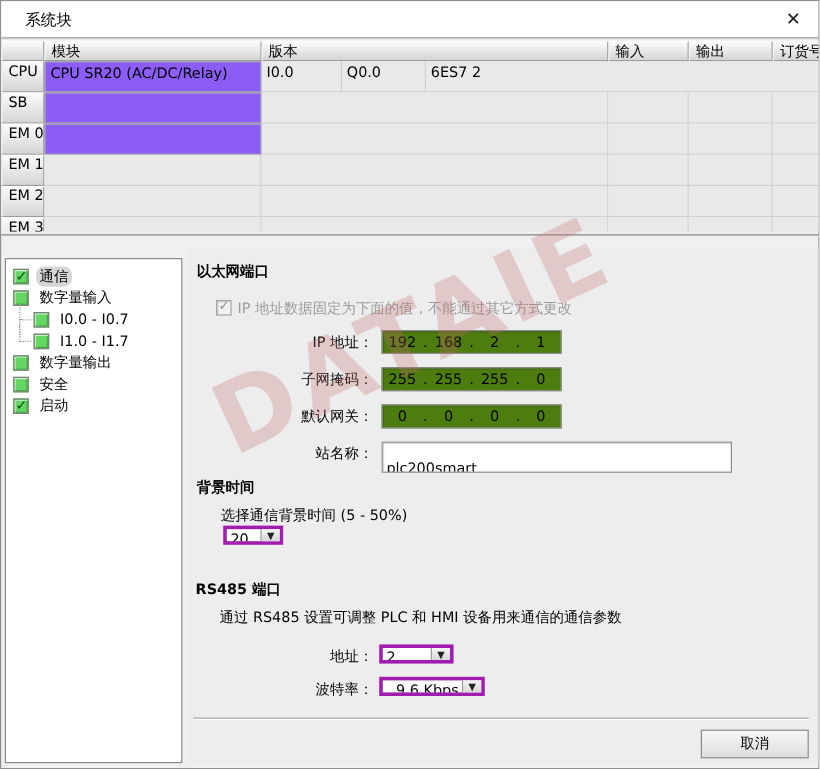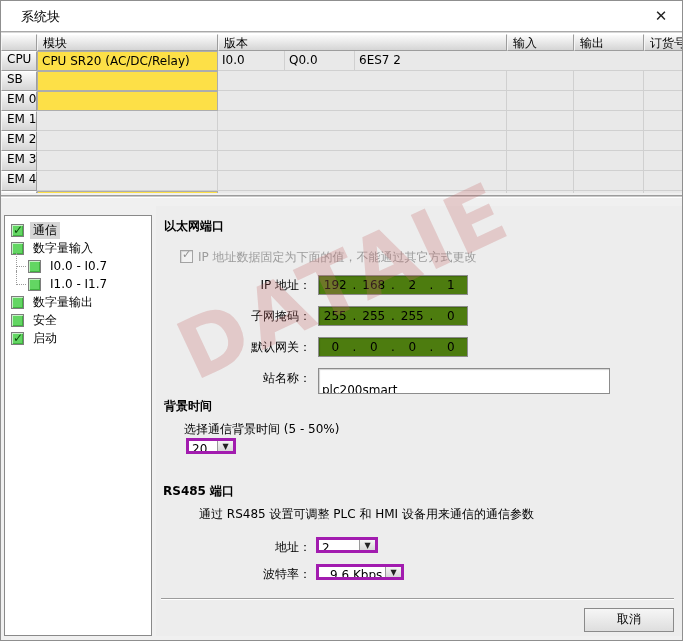--- a/index.html
+++ b/index.html
@@ -11,54 +11,54 @@
   }
   
   .titlebar { position:absolute; left:0; top:0; right:0; height:30px; background:#ffffff; }
   .title { position:absolute; left:20px; top:7px; font-size:13px; }
   .close { position:absolute; right:9px; top:4px; width:24px; height:22px; text-align:center;
            line-height:22px; font-size:15px; color:#222; cursor:default; }
   .titlebar-sep { position:absolute; left:0; right:0; top:30px; height:3px;
            border-top:1px solid #a9a9a9; border-bottom:1px solid #ffffff; background:#d8d8d8; }
   
   .tbl { position:absolute; left:0; top:33px; width:683px; height:159px; overflow:hidden; background:#e9e9e9; }
-  .tbl-row { display:flex; height:20px; }
+  .tbl-row { display:flex; height:26px; }
   .hdr-row { height:17px; }
   .c0 { width:36px; flex:none; }
   .c1 { width:181px; flex:none; }
   .c2 { width:289px; flex:none; }
   .c3 { width:67px; flex:none; }
   .c4 { width:70px; flex:none; }
   .c5 { flex:1; }
   .hdr-cell, .rowhdr {
     background:linear-gradient(#fbfbfb,#d5d5d5);
     border-right:1px solid #9d9d9d; border-bottom:1px solid #9d9d9d;
     border-top:1px solid #fff; border-left:1px solid #f5f5f5;
     padding:0 5px; white-space:nowrap; overflow:hidden;
   }
   .cell { border-right:1px solid #d0d0d0; border-bottom:1px solid #d0d0d0;
     padding:2px 4px; white-space:nowrap; overflow:hidden; background:#e9e9e9; }
-  .cell.white { background:#fde047; border:1px solid #adadad; }
+  .cell.white { background:#8b5cf6; border:1px solid #adadad; }
   
   .splitter { position:absolute; left:0; right:0; top:194px; height:3px;
     border-top:1px solid #9c9c9c; border-bottom:1px solid #ffffff; background:#c9c9c9; }
   
   .tree { position:absolute; left:3px; top:214px; width:148px; height:421px;
     background:#ffffff; border:1px solid #898989; padding-top:5px; overflow:hidden; }
   .tree-item { display:flex; align-items:center; height:18px; padding-left:6px; white-space:nowrap; }
   .conn { width:17px; height:18px; position:relative; flex:none; }
   .conn::before { content:""; position:absolute; left:5px; top:-4px; height:13px; width:9px;
     border-left:1px dotted #9a9a9a; border-bottom:1px dotted #9a9a9a; }
   .conn.pass::after { content:""; position:absolute; left:5px; top:9px; bottom:-4px;
     border-left:1px dotted #9a9a9a; }
   .chk { width:13px; height:13px; flex:none; margin-right:6px; position:relative;
     background:#63d663; border:1px solid #7e7e7e;
     box-shadow:inset 1px 1px 0 rgba(255,255,255,.65), inset -1px -1px 0 rgba(0,110,0,.35); }
   .chk .glyph { position:absolute; left:1px; top:-3px; font-size:12px; font-weight:bold; color:#0b4d0b; line-height:16px; }
-  .tree-label { padding:0 3px; }
+  .tree-label { padding:0 3px;border-radius:7px; }
   .tree-item.selected .tree-label { background:#d6d6d6; }
   
   .panel { position:absolute; left:155px; top:205px; width:528px; height:430px; background:#ededed;
     border-right:1px solid #b5b5b5; }
   .sec-title { position:absolute; font-weight:bold; white-space:nowrap; }
   .graytext { color:#9c9c9c; }
   .dchk { position:absolute; width:13px; height:13px; background:#f2f2f2; border:1px solid #a3a3a3;
     box-shadow:inset 1px 1px 1px rgba(0,0,0,.12); }
   .dchk .glyph { position:absolute; left:1px; top:-3px; font-size:11px; font-weight:bold; color:#8f8f8f; }
   .flabel { position:absolute; left:0; width:155px; text-align:right; line-height:19px; white-space:nowrap; }
@@ -258,21 +258,21 @@
     <div class="textfield" style="top:162px;">plc200smart</div>
 
     <div class="sec-title" style="left:8px; top:192px;">背景时间</div>
     <div class="hint" style="left:28px; top:215px;">选择通信背景时间 (5 - 50%)</div>
     <div class="combo" style="left:30px; top:232px; width:50px;">
       <span class="combo-val">20</span>
       <span class="combo-btn">▼</span>
     </div>
 
     <div class="sec-title" style="left:7px; top:277px;">RS485 端口</div>
-    <div class="hint" style="left:43px; top:300px;text-align:center;">通过 RS485 设置可调整 PLC 和 HMI 设备用来通信的通信参数</div>
+    <div class="hint" style="left:27px; top:300px;text-align:center;">通过 RS485 设置可调整 PLC 和 HMI 设备用来通信的通信参数</div>
 
     <div class="flabel" style="top:332px;">地址：</div>
     <div class="combo" style="left:160px; top:331px; width:62px;">
       <span class="combo-val">2</span>
       <span class="combo-btn">▼</span>
     </div>
 
     <div class="flabel" style="top:359px;">波特率：</div>
     <div class="combo" style="left:160px; top:358px; width:88px;padding-left:8px;">
       <span class="combo-val">9.6 Kbps</span>

